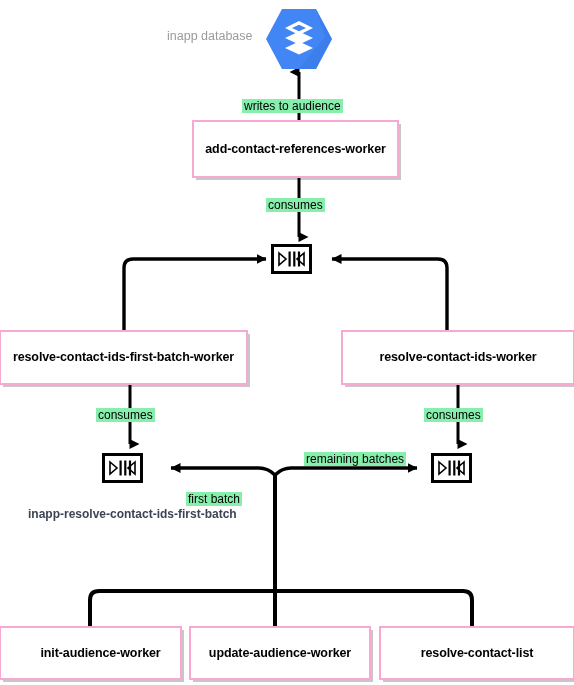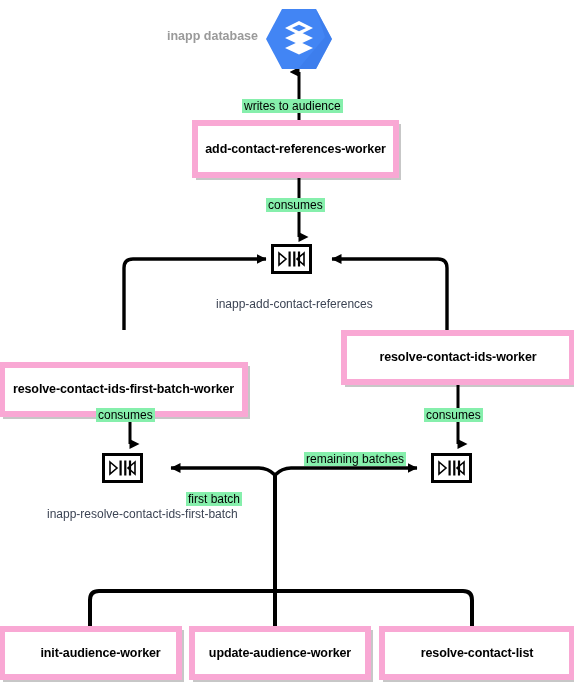--- a/index.html
+++ b/index.html
@@ -22,21 +22,21 @@
     left: 0;
     top: 0;
     width: 574px;
     height: 685px;
     pointer-events: none;
   }
   .node-box {
     position: absolute;
     box-sizing: border-box;
     background: #ffffff;
-    border: 6px solid #f9a8d4;
+    border: 2px solid #f9a8d4;
     box-shadow: 3px 3px 0 -1px rgba(0,0,0,0.22);
     display: flex;
     align-items: center;
     justify-content: center;
     text-align: center;
     z-index: 3;
   }
   .node-label {
     font-size: 12.5px;
     font-weight: bold;
@@ -67,21 +67,21 @@
     color: #3c4454;
     white-space: nowrap;
     z-index: 5;
     background: #ffffff;
     padding: 0 3px;
     line-height: 14px;
   }
   .db-caption {
     position: absolute;
     font-size: 12.5px;
-    font-weight: bold;
+    font-weight: normal;
     color: #9a9a9a;
     white-space: nowrap;
     z-index: 5;
     line-height: 14px;
   }
   .db-icon {
     position: absolute;
     z-index: 4;
   }
   .db-icon svg { display: block; }
@@ -164,21 +164,21 @@
   <div class="edge-text" style="left:424px; top:408px;">consumes</div>
 
   <div class="edge-text" style="left:186px; top:452px;margin-top:40px;">first batch</div>
 
   <div class="edge-text" style="left:304px; top:452px;text-align:center;">remaining batches</div>
 
   <div class="node-box" style="left:192px; top:120px; width:207px; height:58px;">
     <span class="node-label">add-contact-references-worker</span>
   </div>
 
-  <div class="node-box" style="left:-1px; top:330px; width:249px; height:55px;margin-top:32px;">
+  <div class="node-box" style="left:-1px; top:330px; width:249px; height:55px;">
     <span class="node-label">resolve-contact-ids-first-batch-worker</span>
   </div>
 
   <div class="node-box" style="left:341px; top:330px; width:234px; height:55px;">
     <span class="node-label">resolve-contact-ids-worker</span>
   </div>
 
   <div class="node-box" style="left:-1px; top:626px; width:183px; height:54px;padding-left:20px;">
     <span class="node-label">init-audience-worker</span>
   </div>
@@ -217,18 +217,17 @@
     <svg width="41" height="30" viewBox="0 0 41 30">
       <rect x="1.5" y="1.5" width="38" height="27" fill="#fff" stroke="#000" stroke-width="3"></rect>
       <polygon points="8,9 15,15 8,21" fill="none" stroke="#000" stroke-width="1.6"></polygon>
       <rect x="17.5" y="7.5" width="2.2" height="15" fill="#000"></rect>
       <rect x="22.2" y="7.5" width="2.2" height="15" fill="#000"></rect>
       <rect x="26.9" y="7.5" width="2.2" height="15" fill="#000"></rect>
       <polygon points="33,9 26,15 33,21" fill="none" stroke="#000" stroke-width="1.6"></polygon>
     </svg>
   </div>
 
-  <div class="queue-name" style="left:213px; top:297px;">inapp-add-contact-references</div>
-
-  <div class="queue-name" style="left:44px; top:507px;">inapp-resolve-contact-ids-first-batch</div>
+
+  <div class="queue-name" style="left:25px; top:507px;font-weight:bold;">inapp-resolve-contact-ids-first-batch</div>
 
 
 </div>
 
 </body></html>

